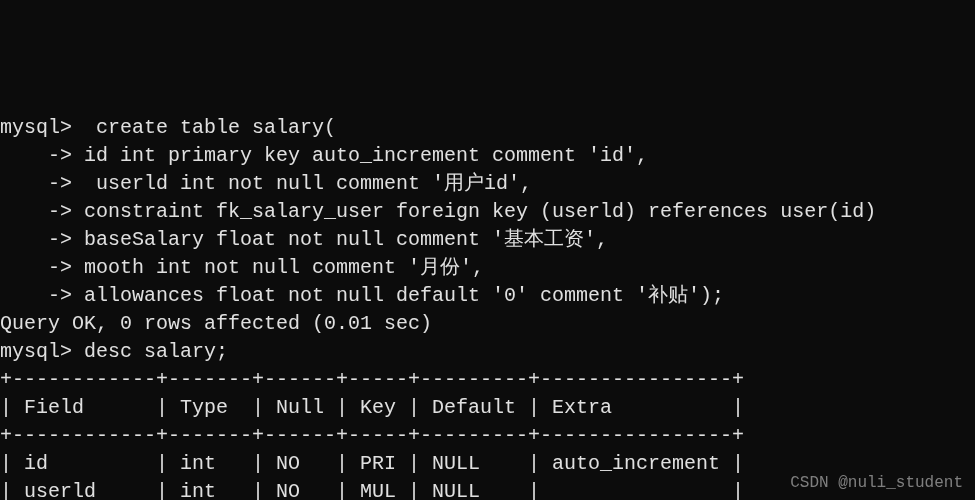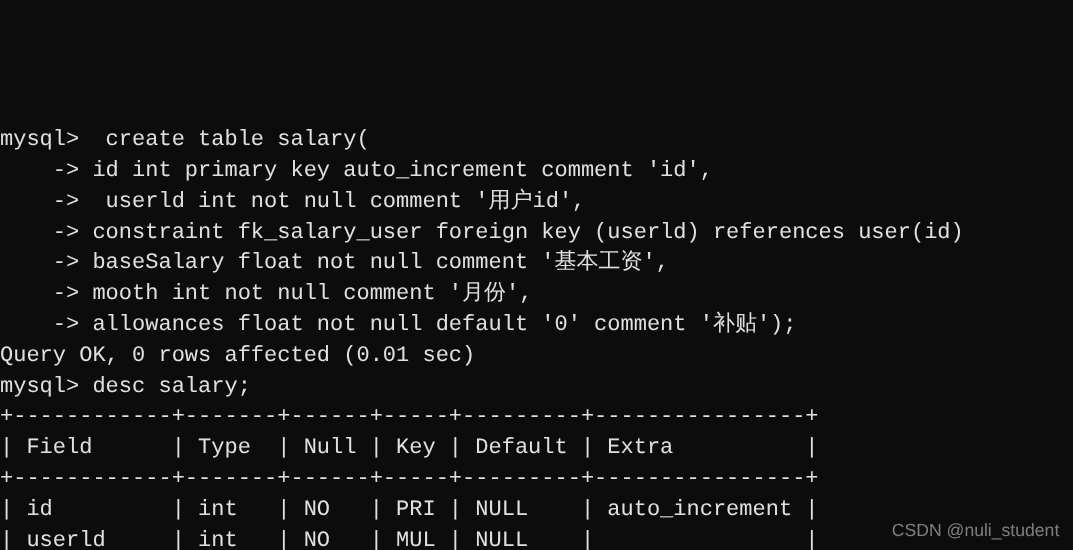--- a/index.html
+++ b/index.html
@@ -13,21 +13,21 @@
       height: 500px;
       overflow: hidden;
       white-space: pre;
       padding: 2px 0;
     }
     .watermark {
       position: absolute;
       right: 12px;
       bottom: 6px;
       color: rgba(220,220,220,0.55);
-      font-family: Liberation Sans, sans-serif;
+      font-family: Liberation Mono, monospace;
       font-size: 16px;
       white-space: nowrap;
     }
   </style>
 </head>
 <body>
 
 
 
 <div><div>mysql&gt;  create table salary(</div><div>    -&gt; id int primary key auto_increment comment 'id',</div><div>    -&gt;  userld int not null comment '用户id',</div><div>    -&gt; constraint fk_salary_user foreign key (userld) references user(id)</div><div>    -&gt; baseSalary float not null comment '基本工资',</div><div>    -&gt; mooth int not null comment '月份',</div><div>    -&gt; allowances float not null default '0' comment '补贴');</div><div>Query OK, 0 rows affected (0.01 sec)</div><div></div><div>mysql&gt; desc salary;</div><div>+------------+-------+------+-----+---------+----------------+</div><div>| Field      | Type  | Null | Key | Default | Extra          |</div><div>+------------+-------+------+-----+---------+----------------+</div><div>| id         | int   | NO   | PRI | NULL    | auto_increment |</div><div>| userld     | int   | NO   | MUL | NULL    |                |</div></div>

